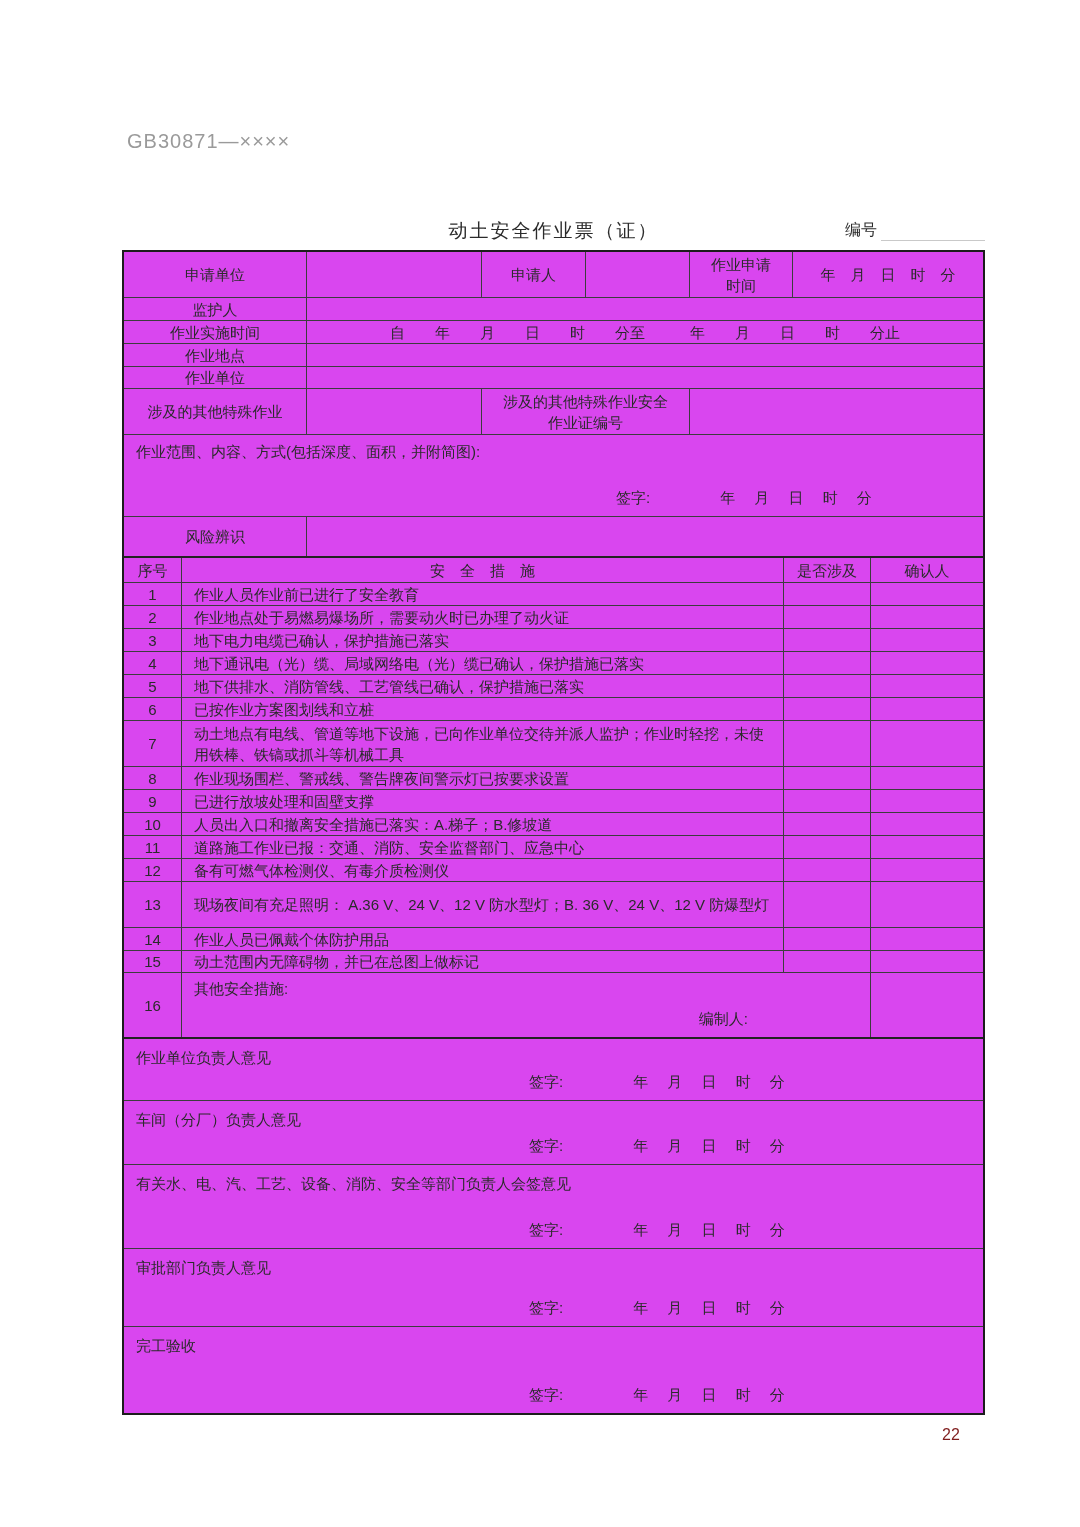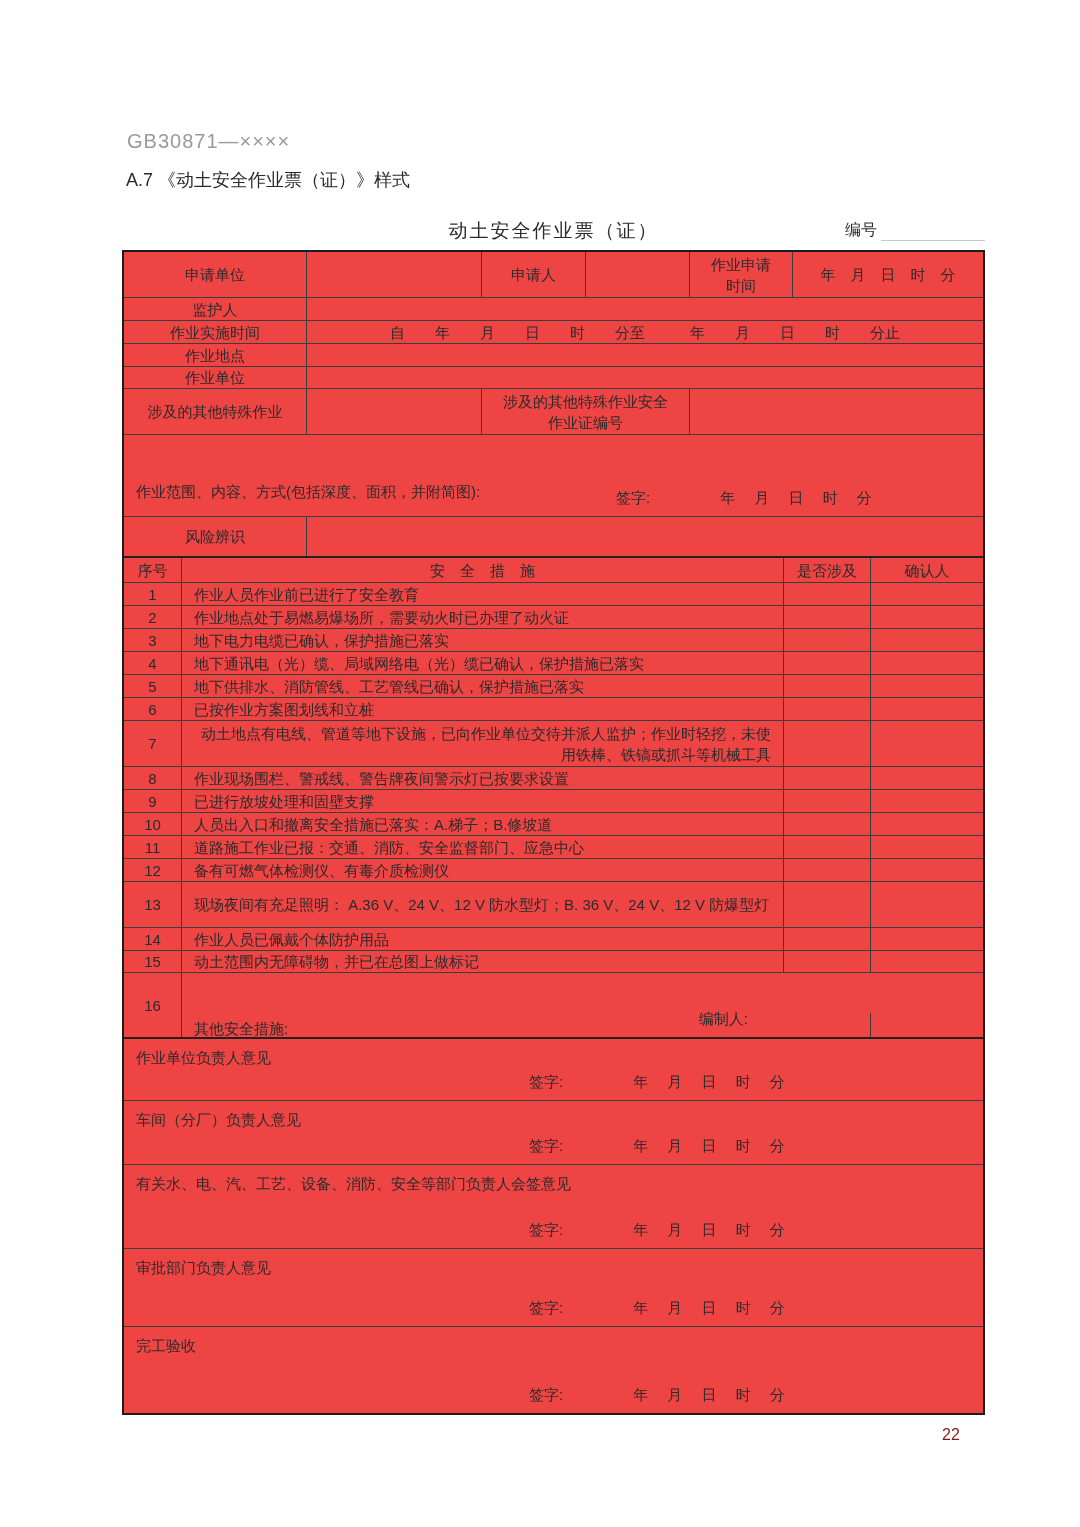--- a/index.html
+++ b/index.html
@@ -7,51 +7,50 @@
     position:relative; width:1080px; height:1527px; background:#ffffff;
     font-family:"Liberation Sans", sans-serif; color:#2b2b2b; overflow:hidden;
   }
   .doc-code { position:absolute; left:127px; top:130px; font-size:20px; color:#9a9a9a; letter-spacing:1px; }
   .section-heading { position:absolute; left:126px; top:168px; font-size:18px; color:#2b2b2b; }
   .title-row { position:absolute; left:122px; top:218px; width:863px; height:28px; }
   .form-title { position:absolute; left:0; right:0; text-align:center; font-size:19px; color:#2b2b2b; letter-spacing:2px;font-family:Liberation Mono, monospace; }
   .serial { position:absolute; right:0; top:2px; font-size:16px; display:flex; align-items:flex-end; }
   .serial-line { display:inline-block; width:104px; border-bottom:1px solid #c9c9c9; height:18px; margin-left:4px; }
 
-  .tbl { position:absolute; left:122px; top:250px; width:863px; border:2px solid #1c1c1c; box-sizing:border-box; background:#ef4444; }
+  .tbl { position:absolute; left:122px; top:250px; width:863px; border:2px solid #1c1c1c; box-sizing:border-box; background:#d946ef; }
   .r { display:flex; box-sizing:border-box; border-bottom:1px solid #3d3d3d; }
   .r.last { border-bottom:none;justify-content:center; }
   .r.thick { border-bottom-width:2px; border-bottom-color:#222; }
   .c { box-sizing:border-box; border-right:1px solid #3d3d3d; display:flex; align-items:center; justify-content:center;
        font-size:15px; line-height:1.4; text-align:center; }
   .c.cl { border-right:none; }
-  .c.left { justify-content:flex-start; text-align:right; padding:2px 12px; }
+  .c.left { justify-content:flex-start; text-align:left; padding:2px 12px; }
   .blank { }
   .wrapcell { padding:0 15px; }
   .sig { position:absolute; bottom:8px; left:405px; display:flex; gap:70px; font-size:15px; white-space:nowrap; }
   .sig.scope-sig { left:492px; }
   .sig-date { }
-  .relcell { position:relative; display:block;margin-top:40px; }
+  .relcell { position:relative; display:block; }
   .opn { position:relative; flex:1; font-size:15px; box-sizing:border-box; }
   .opn-label { position:absolute; top:8px; left:12px; white-space:nowrap; }
   .compiler { position:absolute; right:122px; bottom:8px; font-size:15px; }
   .other-label { position:absolute; top:5px; left:12px; }
   .no { flex:0 0 58px; }
   .mt { flex:1; }
   .inv { flex:0 0 87px; }
   .cf { flex:0 0 112px; }
   .page-number { position:absolute; left:942px; top:1426px; font-size:16px; color:#7f1d1d; }
 </style>
 </head>
 <body>
 
 <div class="page">
 
   <div class="doc-code">GB30871—××××</div>
-  <div class="section-heading">A.7 《动土安全作业票（证）》样式</div>
 
   <div class="title-row">
     <div class="form-title">动土安全作业票（证）</div>
     <div class="serial">
       <span>编号</span>
       <span class="serial-line"></span>
     </div>
   </div>
 
   <div class="tbl">

